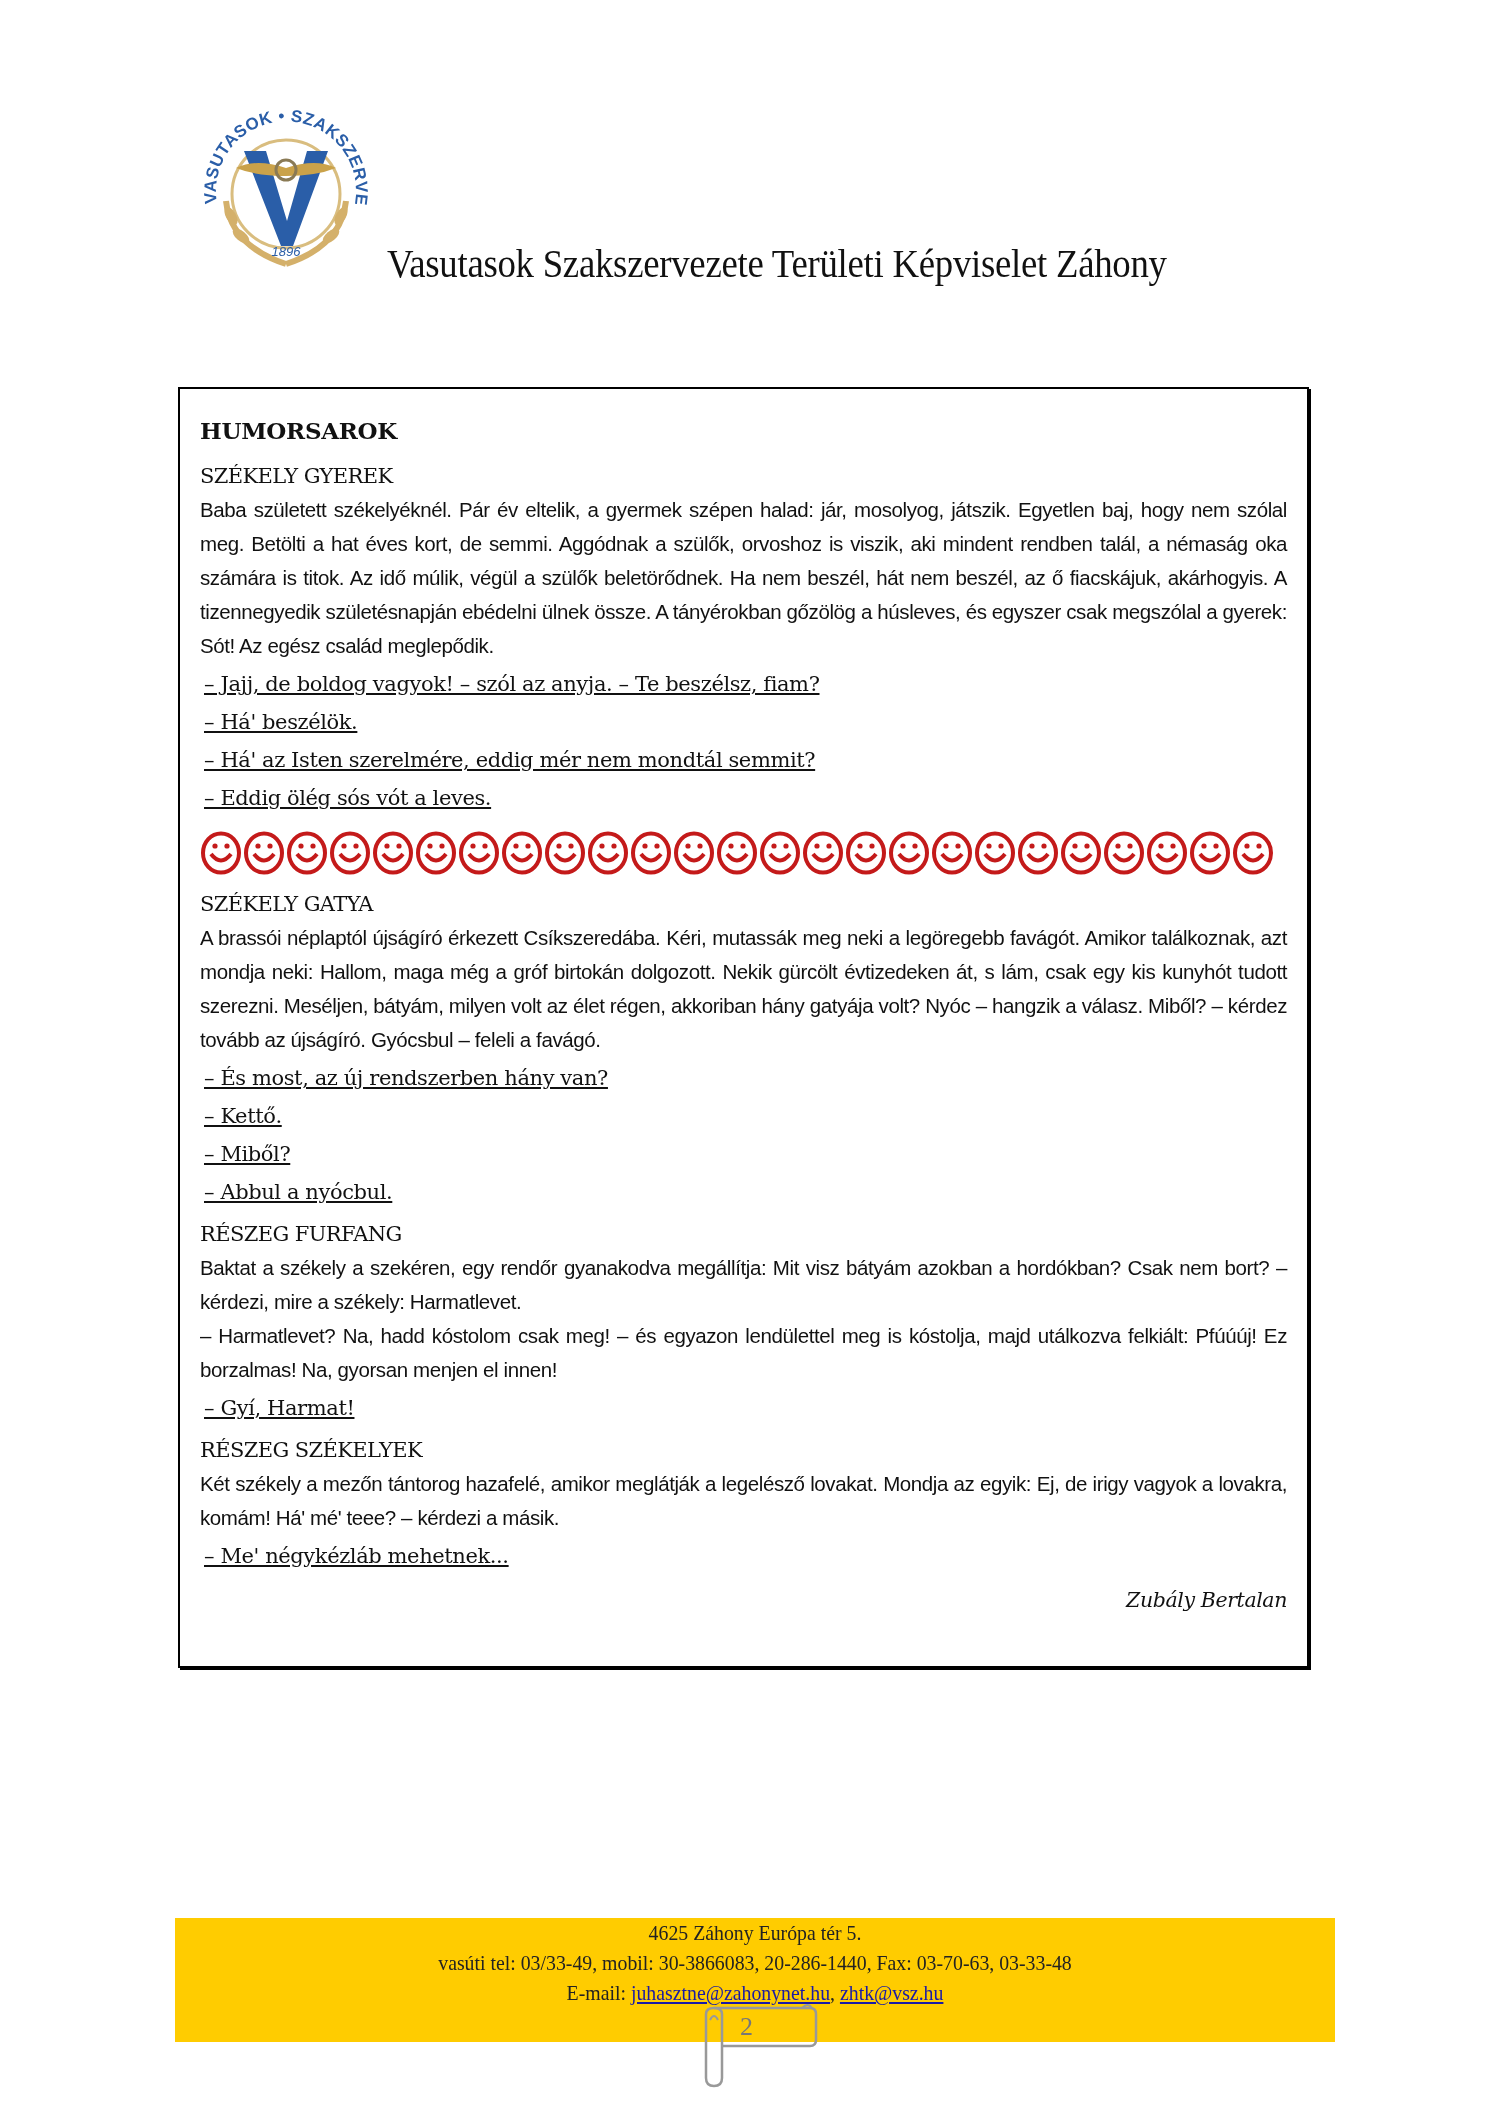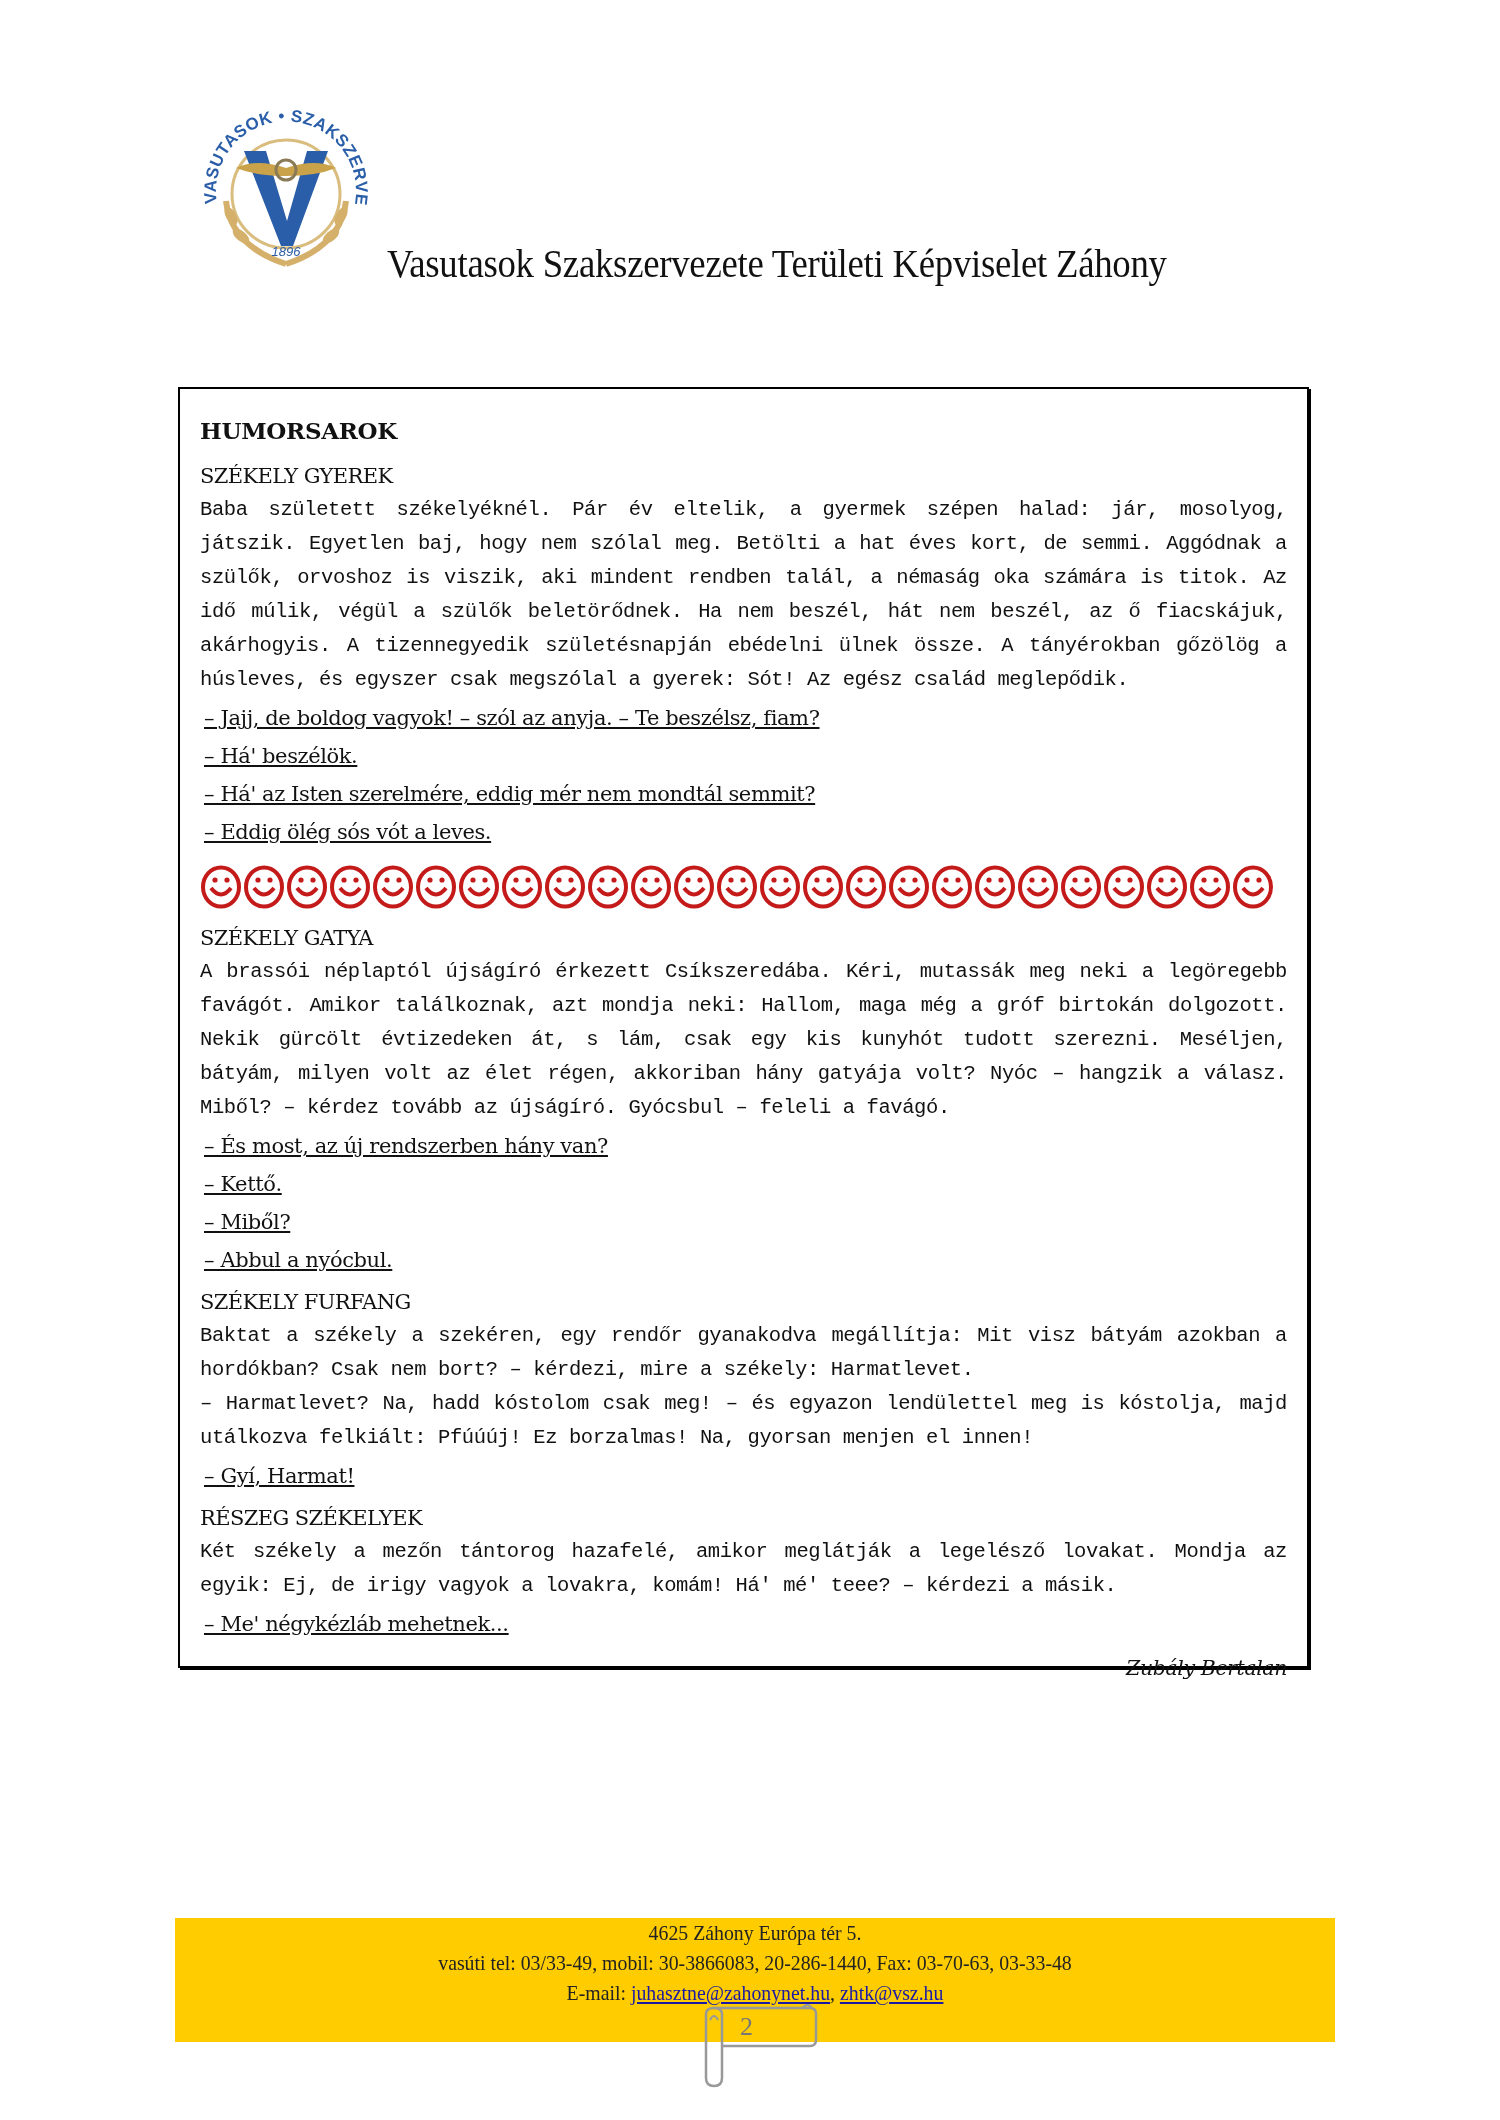--- a/index.html
+++ b/index.html
@@ -14,21 +14,21 @@
 
     
     .article { position: absolute; left: 178px; top: 387px; width: 1131px; height: 1281px;
                border: 2px solid #000; box-shadow: 2px 2px 0 #000; box-sizing: border-box;
                padding: 22px 20px 0 20px; }
     .section-title-main { font-family: "DejaVu Serif", serif; font-weight: bold; font-size: 23px;
                           margin: 0; line-height: 40px; letter-spacing: -0.3px; }
     .joke { margin-top: 8px; }
     .joke-title { font-family: "DejaVu Serif", serif; font-size: 21px; line-height: 34px;
                   letter-spacing: -0.6px; }
-    .para { font-family: Liberation Mono, monospace; font-size: 20.5px; line-height: 34px;
+    .para { font-family: Liberation Sans, sans-serif; font-size: 20.5px; line-height: 34px;
             text-align: justify; letter-spacing: -0.4px; margin: 0; }
     .line { font-family: "DejaVu Serif", serif; font-size: 21px; line-height: 34px;
             letter-spacing: -0.4px; margin: 4px; text-decoration: underline; }
 
     .smiley-row { display: flex; gap: 1px; margin: 16px 0 12px 0; height: 44px; }
     .smiley { width: 42px; height: 44px; display: block; }
 
     .signature { text-align: right; font-family: "DejaVu Serif", serif; font-size: 20.5px;
                  line-height: 34px; letter-spacing: -0.4px; margin-top: 10px; font-style: italic; }
 
@@ -239,21 +239,21 @@
   <div class="joke" style="margin-top:0">
     <div class="joke-title">SZÉKELY GATYA</div>
     <p class="para">A brassói néplaptól újságíró érkezett Csíkszeredába. Kéri, mutassák meg neki a legöregebb favágót. Amikor találkoznak, azt mondja neki: Hallom, maga még a gróf birtokán dolgozott. Nekik gürcölt évtizedeken át, s lám, csak egy kis kunyhót tudott szerezni. Meséljen, bátyám, milyen volt az élet régen, akkoriban hány gatyája volt? Nyóc – hangzik a válasz. Miből? – kérdez tovább az újságíró. Gyócsbul – feleli a favágó.</p>
     <p class="line">– És most, az új rendszerben hány van?</p>
     <p class="line">– Kettő.</p>
     <p class="line">– Miből?</p>
     <p class="line">– Abbul a nyócbul.</p>
   </div>
 
   <div class="joke">
-    <div class="joke-title">SZÉKELY FURFANG</div>
+    <div class="joke-title">RÉSZEG FURFANG</div>
     <p class="para">Baktat a székely a szekéren, egy rendőr gyanakodva megállítja: Mit visz bátyám azokban a hordókban? Csak nem bort? – kérdezi, mire a székely: Harmatlevet.</p>
     <p class="para">– Harmatlevet? Na, hadd kóstolom csak meg! – és egyazon lendülettel meg is kóstolja, majd utálkozva felkiált: Pfúúúj! Ez borzalmas! Na, gyorsan menjen el innen!</p>
     <p class="line">– Gyí, Harmat!</p>
   </div>
 
   <div class="joke">
     <div class="joke-title">RÉSZEG SZÉKELYEK</div>
     <p class="para">Két székely a mezőn tántorog hazafelé, amikor meglátják a legelésző lovakat. Mondja az egyik: Ej, de irigy vagyok a lovakra, komám! Há' mé' teee? – kérdezi a másik.</p>
     <p class="line">– Me' négykézláb mehetnek...</p>
   </div>

